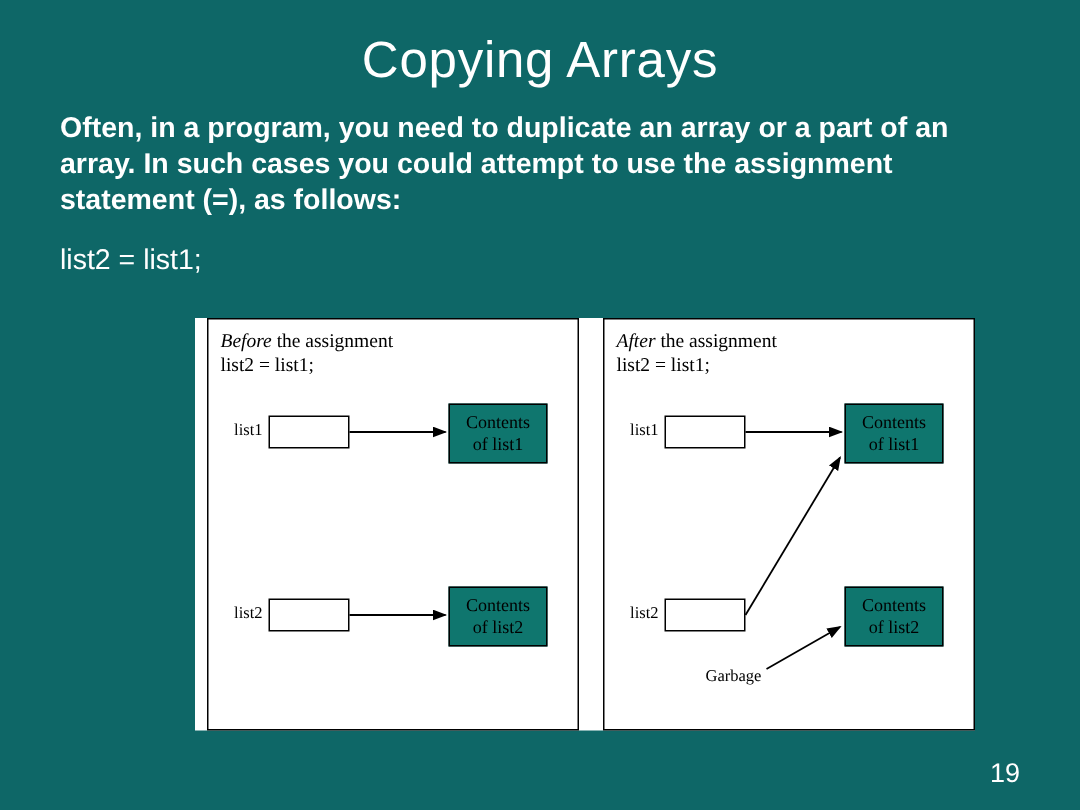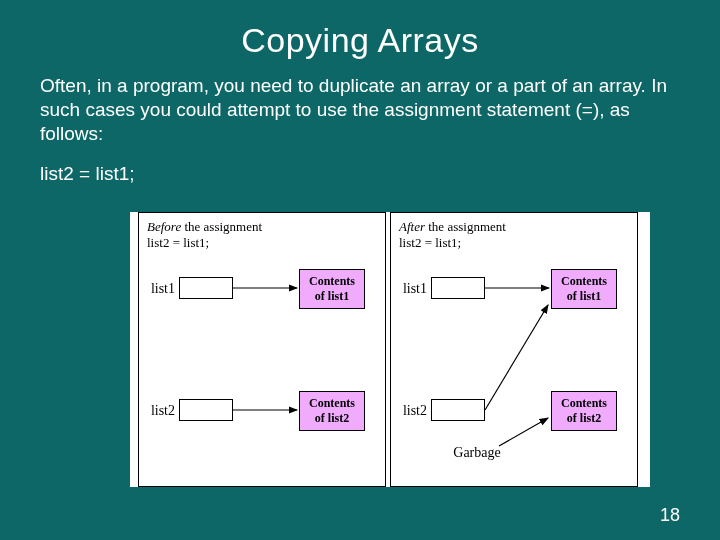--- a/index.html
+++ b/index.html
@@ -15,21 +15,21 @@
     font-size: 34px;
     font-weight: 400;
     padding-top: 21px;
     padding-bottom: 10px;
     letter-spacing: 0.5px;
   }
   .body-text {
     font-size: 19px;
     line-height: 1.25;
     padding: 4px 40px 10px 40px;
-    font-weight: 400;
+    font-weight: 700;
   }
   .code-text {
     font-size: 19px;
     padding: 8px 40px 6px 40px;
     font-weight: 400;
   }
   .diagram-wrap {
     position: absolute;
     left: 130px;
     top: 212px;
@@ -40,53 +40,52 @@
   }
   .panel {
     position: absolute;
     top: 0;
     width: 248px;
     height: 275px;
     border: 1px solid #000;
     font-family: "Times New Roman", serif;
   }
   .panel.left { left: 8px; }
-  .panel.right { left: 260px; }
+  .panel.right { left: 272px; }
   .caption {
     position: absolute;
     left: 8px;
     top: 6px;
     font-size: 13px;
     line-height: 1.25;
   }
   .caption em { font-style: italic; }
   .var-box {
     position: absolute;
     border: 1px solid #000;
     width: 54px;
     height: 22px;
     background: #fff;
   }
   .var-label {
     position: absolute;
-    font-size: 14px;
+    font-size: 11px;
     text-align: right;
     width: 40px;
   }
   .content-box {
     position: absolute;
     border: 1px solid #000;
     width: 66px;
     height: 40px;
     font-size: 12px;
     text-align: center;
     line-height: 1.25;
     padding-top: 4px;
-    background: #f0abfc;
-    font-weight: bold;
+    background: #0f766e;
   }
   svg.arrows {
     position: absolute;
     left: 0; top: 0;
     width: 248px;
     height: 275px;
     pointer-events: none;
   }
   .page-num {
     position: absolute;
@@ -171,13 +170,13 @@
       <line x1="94" y1="75" x2="158" y2="75" stroke="#000" stroke-width="1.2" marker-end="url(#ah2)"></line>
 
       <line x1="94" y1="197" x2="157" y2="92" stroke="#000" stroke-width="1.2" marker-end="url(#ah2)"></line>
 
       <line x1="108" y1="233" x2="157" y2="205" stroke="#000" stroke-width="1.2" marker-end="url(#ah2)"></line>
     </svg>
   </div>
 
 </div>
 
-<div class="page-num">18</div>
+<div class="page-num">19</div>
 
 </body></html>

